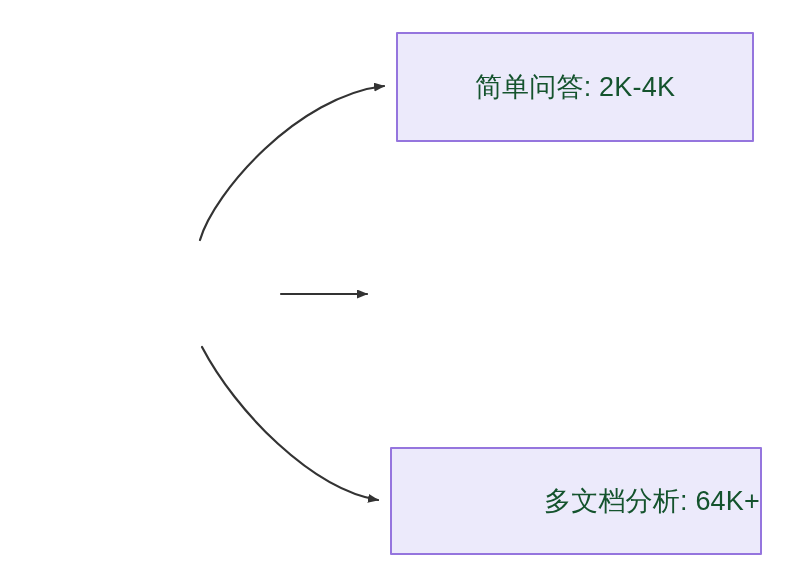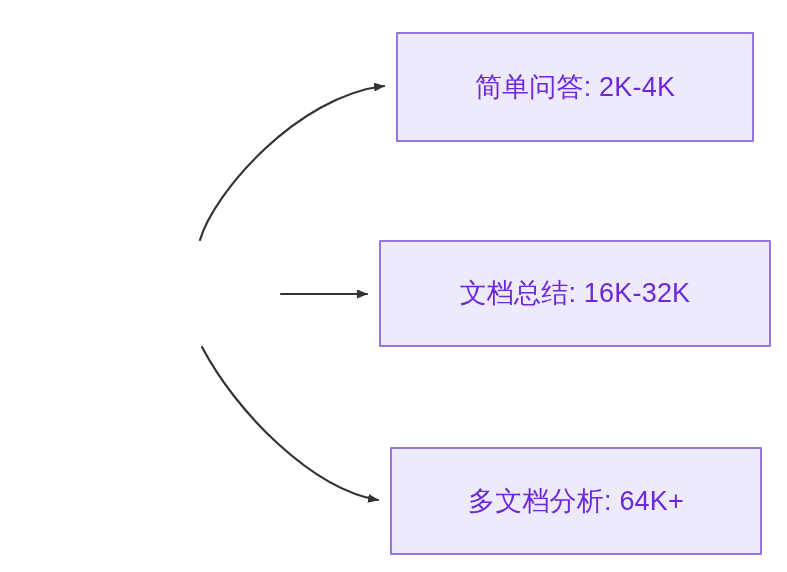--- a/index.html
+++ b/index.html
@@ -32,38 +32,38 @@
     box-sizing: border-box;
     background: #ECEAFB;
     border: 2px solid #9575DE;
     border-radius: 1px;
     display: flex;
     align-items: center;
     justify-content: center;
     text-align: center;
   }
   .node-label {
-    color: #6d28d9;
+    color: #14532d;
     font-size: 27px;
     line-height: 1.2;
     letter-spacing: 0.2px;
     white-space: nowrap;
   }
   
   #node-source {
     left: 31px;  top: 240px;  width: 249px; height: 107px;
   }
   #node-simple-qa {
     left: 396px; top: 32px;   width: 358px; height: 110px;
   }
   #node-doc-summary {
     left: 379px; top: 240px;  width: 392px; height: 107px;
   }
   #node-multi-doc {
-    left: 390px; top: 447px;  width: 372px; height: 108px;
+    left: 390px; top: 447px;  width: 372px; height: 108px; justify-content: flex-end;
   }
 </style>
 </head>
 <body>
 
 <div id="canvas">
 
   <svg id="edge-layer" viewBox="0 0 787 572" width="787" height="572" xmlns="http://www.w3.org/2000/svg">
     <defs>
       <marker id="arrowhead" markerWidth="11" markerHeight="9" refX="10" refY="4.5" orient="auto" markerUnits="userSpaceOnUse">
@@ -76,21 +76,18 @@
     <path d="M 281,294 L 367,294" fill="none" stroke="#333333" stroke-width="2.2" stroke-linecap="round" marker-end="url(#arrowhead)"></path>
 
     <path d="M 202,347 C 236,412 312,489 378,500" fill="none" stroke="#333333" stroke-width="2.2" stroke-linecap="round" marker-end="url(#arrowhead)"></path>
   </svg>
 
 
   <div class="node" id="node-simple-qa">
     <span class="node-label">简单问答: 2K-4K</span>
   </div>
 
-  <div class="node" id="node-doc-summary">
-    <span class="node-label">文档总结: 16K-32K</span>
-  </div>
 
   <div class="node" id="node-multi-doc">
     <span class="node-label">多文档分析: 64K+</span>
   </div>
 
 </div>
 
 </body></html>

